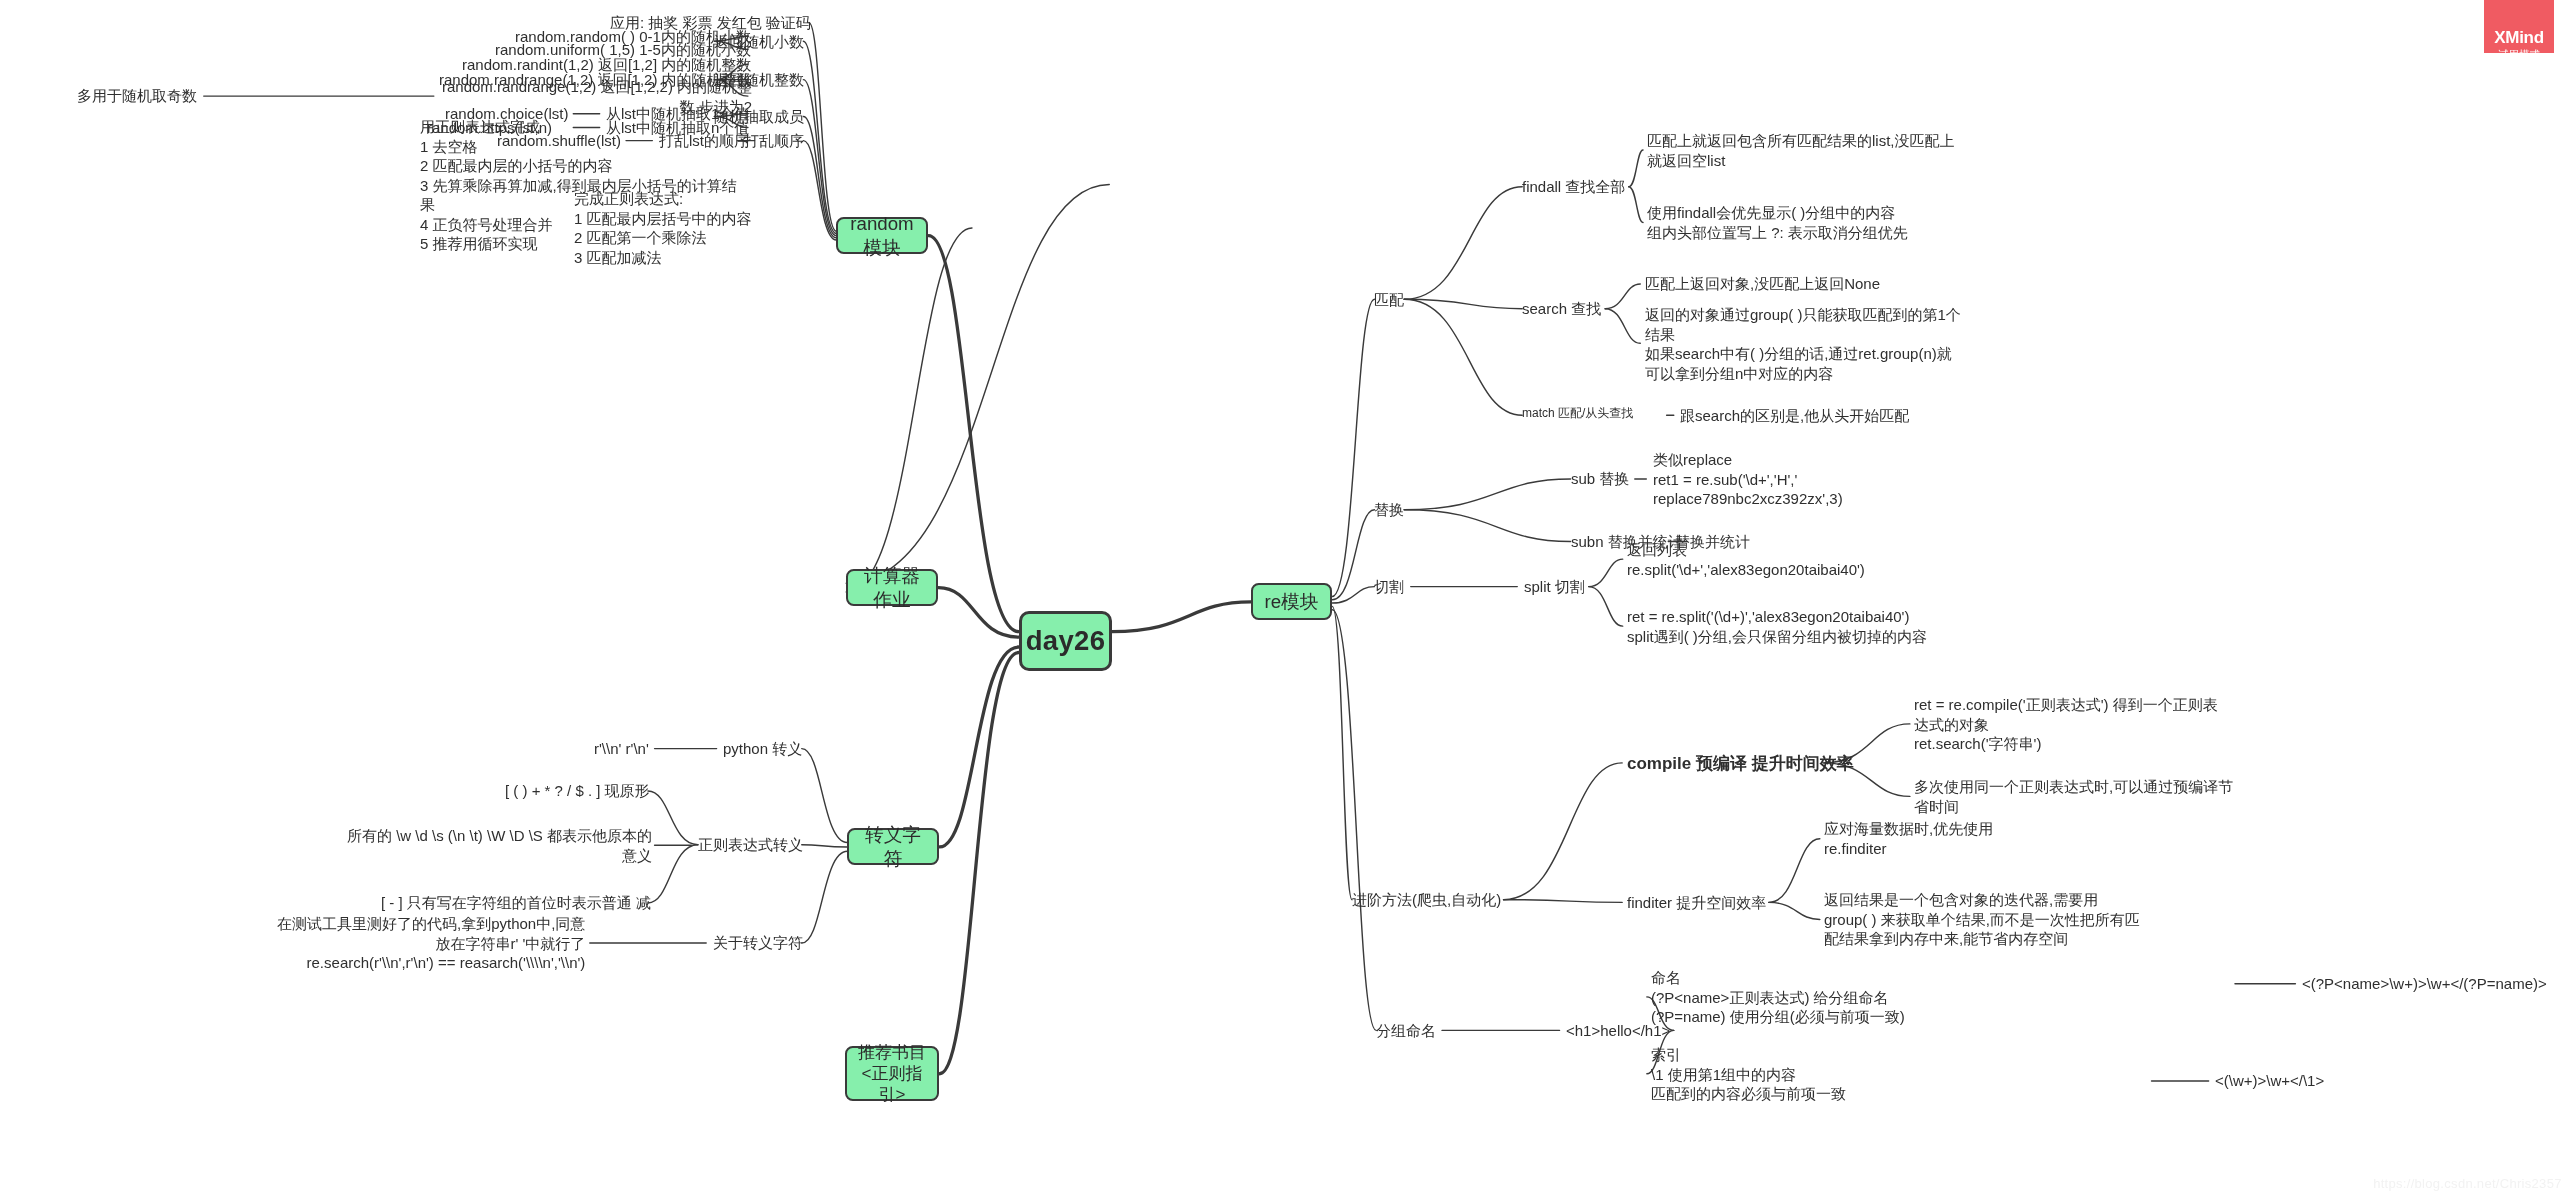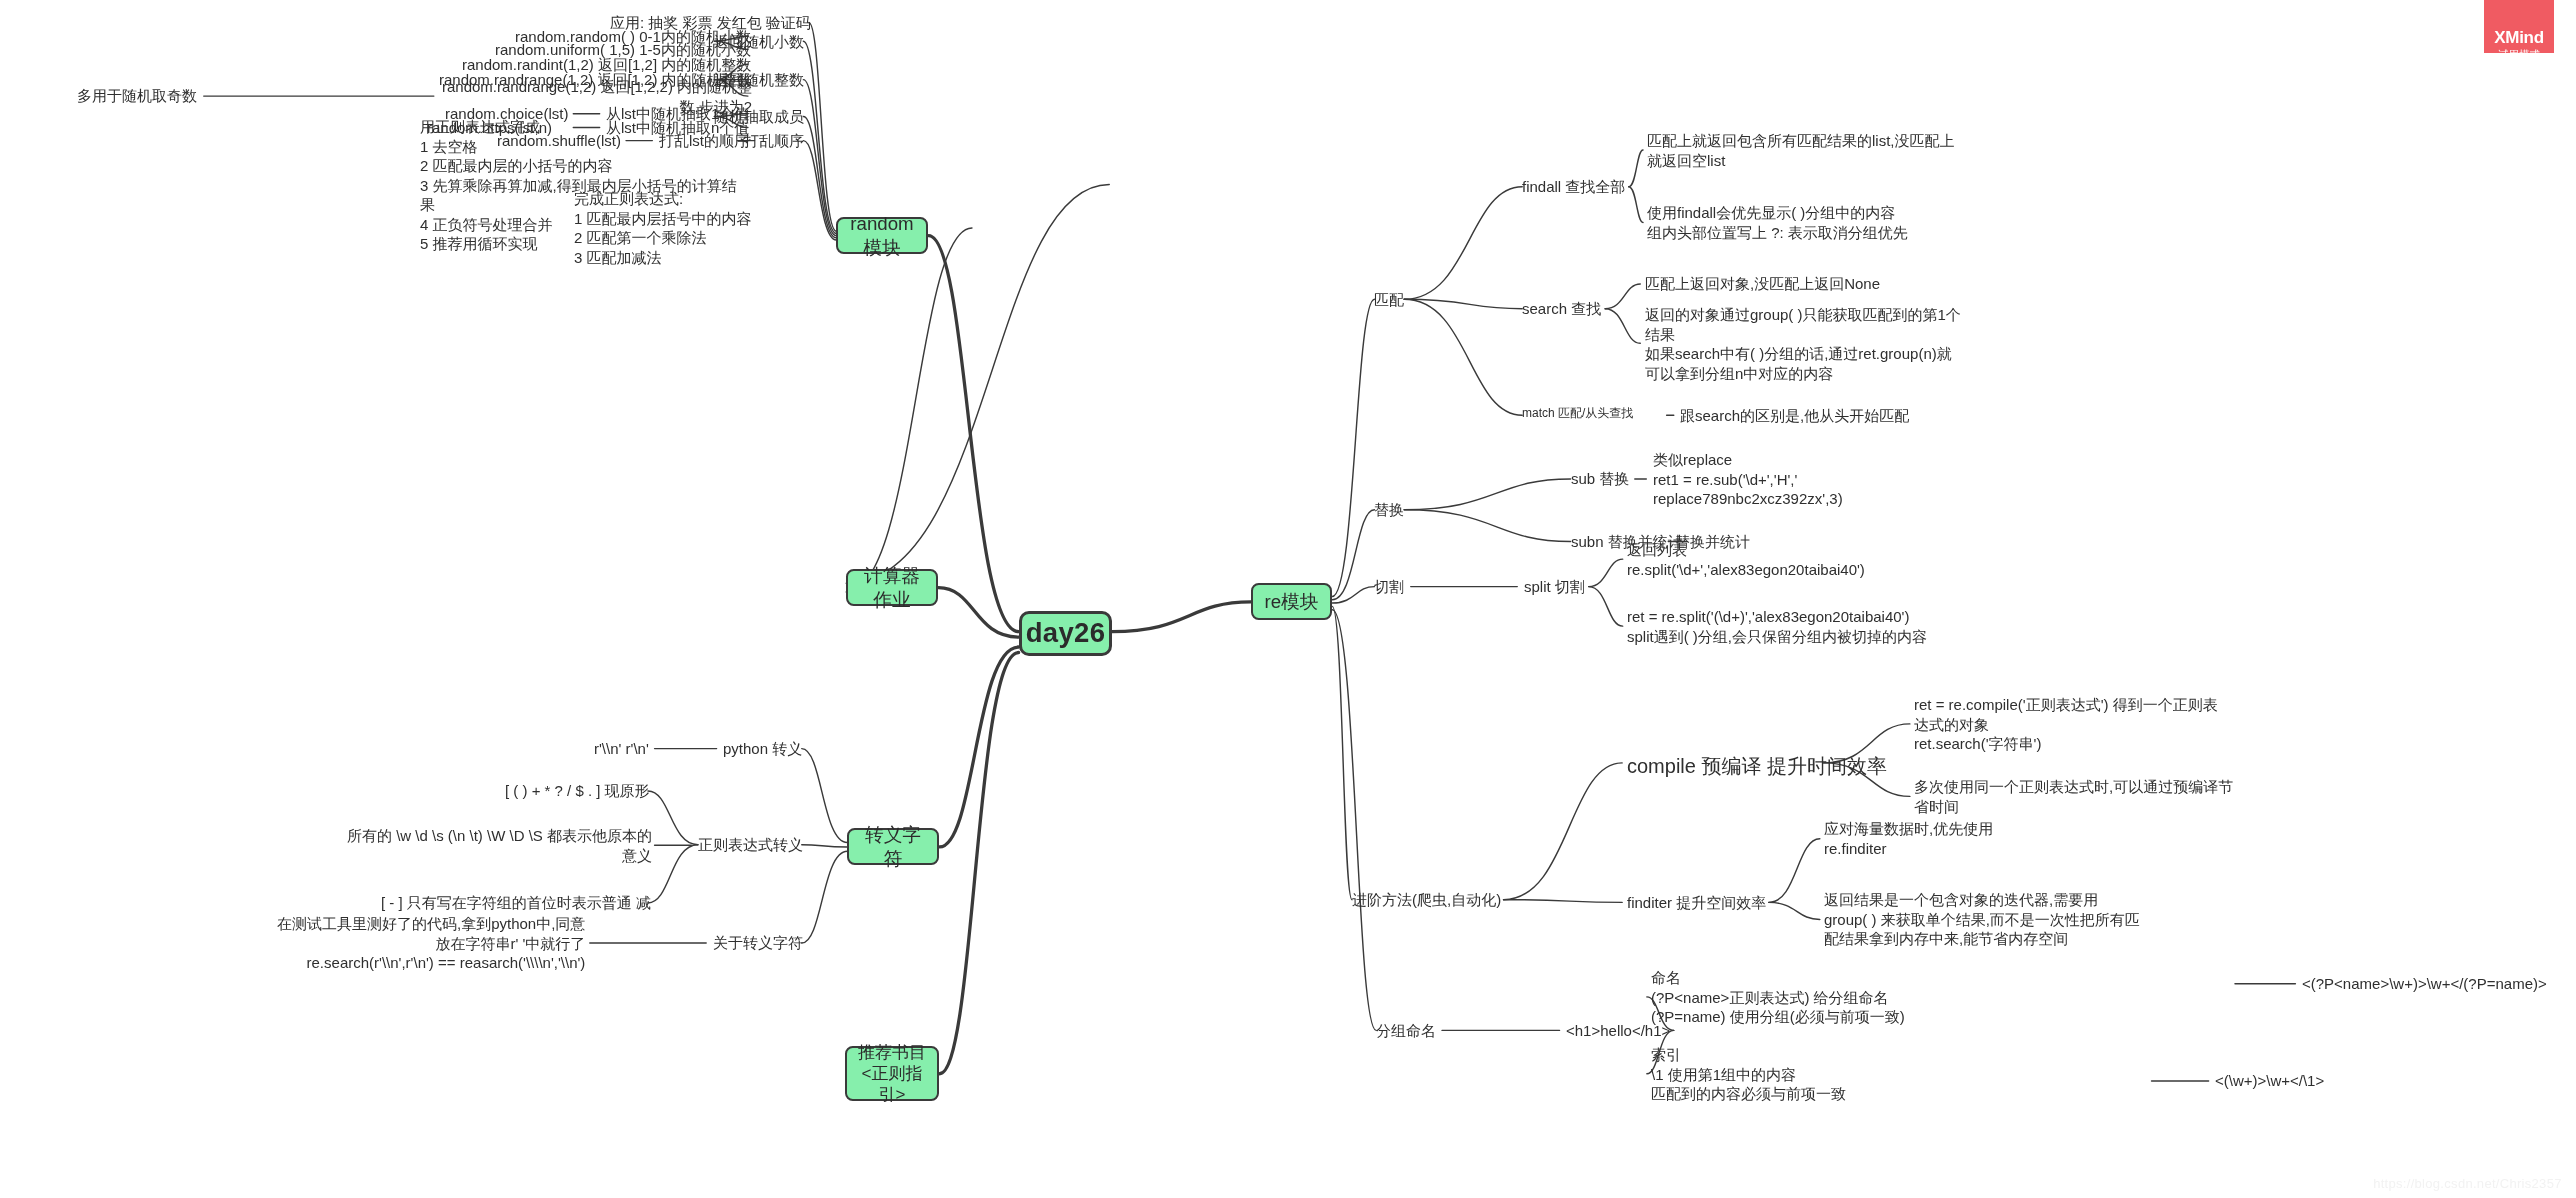--- a/index.html
+++ b/index.html
@@ -168,21 +168,21 @@
         <path d="M3918,1968 L4022,1968" stroke-width="2.6"></path>
       </g>
     </svg>
 
   <div id="xmind-badge">
     <div class="bg-title">XMind</div>
     <div class="bg-sub">试用模式</div>
   </div>
   <div id="csdn-watermark">https://blog.csdn.net/Chris2357</div>
 
-<div class="node boxed root" style="width: 93px; height: 45px; left: 1019px; top: 611px;">day26</div>
+<div class="node boxed root" style="width: 93px; height: 60px; left: 1019px; top: 611px;">day26</div>
     <div class="node boxed" style="width: 92px; height: 37px; left: 836px; top: 217px;">random模块</div>
     <div class="node boxed" style="width: 92px; height: 37px; left: 846px; top: 569px;">计算器作业</div>
     <div class="node boxed" style="width: 92px; height: 37px; left: 847px; top: 828px;">转义字符</div>
     <div class="node boxed two-line" style="width: 94px; height: 55px; left: 845px; top: 1046px;">推荐书目
 &lt;正则指引&gt;</div>
     <div class="node boxed" style="width: 81px; height: 37px; left: 1251px; top: 583px;">re模块</div>
     <div class="node topic r" style="font-size: 15px; left: 610px; top: 13px;">应用: 抽奖 彩票 发红包 验证码</div>
     <div class="node topic r" style="font-size: 15px; left: 714px; top: 32px;">返回随机小数</div>
     <div class="node topic r" style="font-size: 15px; left: 714px; top: 70px;">返回随机整数</div>
     <div class="node topic r" style="font-size: 15px; left: 714px; top: 107px;">随机抽取成员</div>
@@ -244,21 +244,21 @@
     <div class="node topic l" style="font-size: 15px; left: 1571px; top: 532px;">subn 替换并统计</div>
     <div class="node topic l" style="font-size: 15px; left: 1653px; top: 450px;">类似replace
 ret1 = re.sub('\d+','H','
 replace789nbc2xcz392zx',3)</div>
     <div class="node topic l" style="font-size: 15px; left: 1675px; top: 532px;">替换并统计</div>
     <div class="node topic l" style="font-size: 15px; left: 1524px; top: 577px;">split 切割</div>
     <div class="node topic l" style="font-size: 15px; left: 1627px; top: 540px;">返回列表
 re.split('\d+','alex83egon20taibai40')</div>
     <div class="node topic l" style="font-size: 15px; left: 1627px; top: 607px;">ret = re.split('(\d+)','alex83egon20taibai40')
 split遇到( )分组,会只保留分组内被切掉的内容</div>
-    <div class="node topic l" style="font-size: 20px; left: 1627px; top: 753px;">compile 预编译 提升时间效率</div>
+    <div class="node topic l" style="font-size: 17px; left: 1627px; top: 753px; font-weight: bold;">compile 预编译 提升时间效率</div>
     <div class="node topic l" style="font-size: 15px; left: 1627px; top: 893px;">finditer 提升空间效率</div>
     <div class="node topic l" style="font-size: 15px; left: 1914px; top: 695px;">ret = re.compile('正则表达式') 得到一个正则表
 达式的对象
 ret.search('字符串')</div>
     <div class="node topic l" style="font-size: 15px; left: 1914px; top: 777px;">多次使用同一个正则表达式时,可以通过预编译节
 省时间</div>
     <div class="node topic l" style="font-size: 15px; left: 1824px; top: 819px;">应对海量数据时,优先使用
 re.finditer</div>
     <div class="node topic l" style="font-size: 15px; left: 1824px; top: 890px;">返回结果是一个包含对象的迭代器,需要用
 group( ) 来获取单个结果,而不是一次性把所有匹

